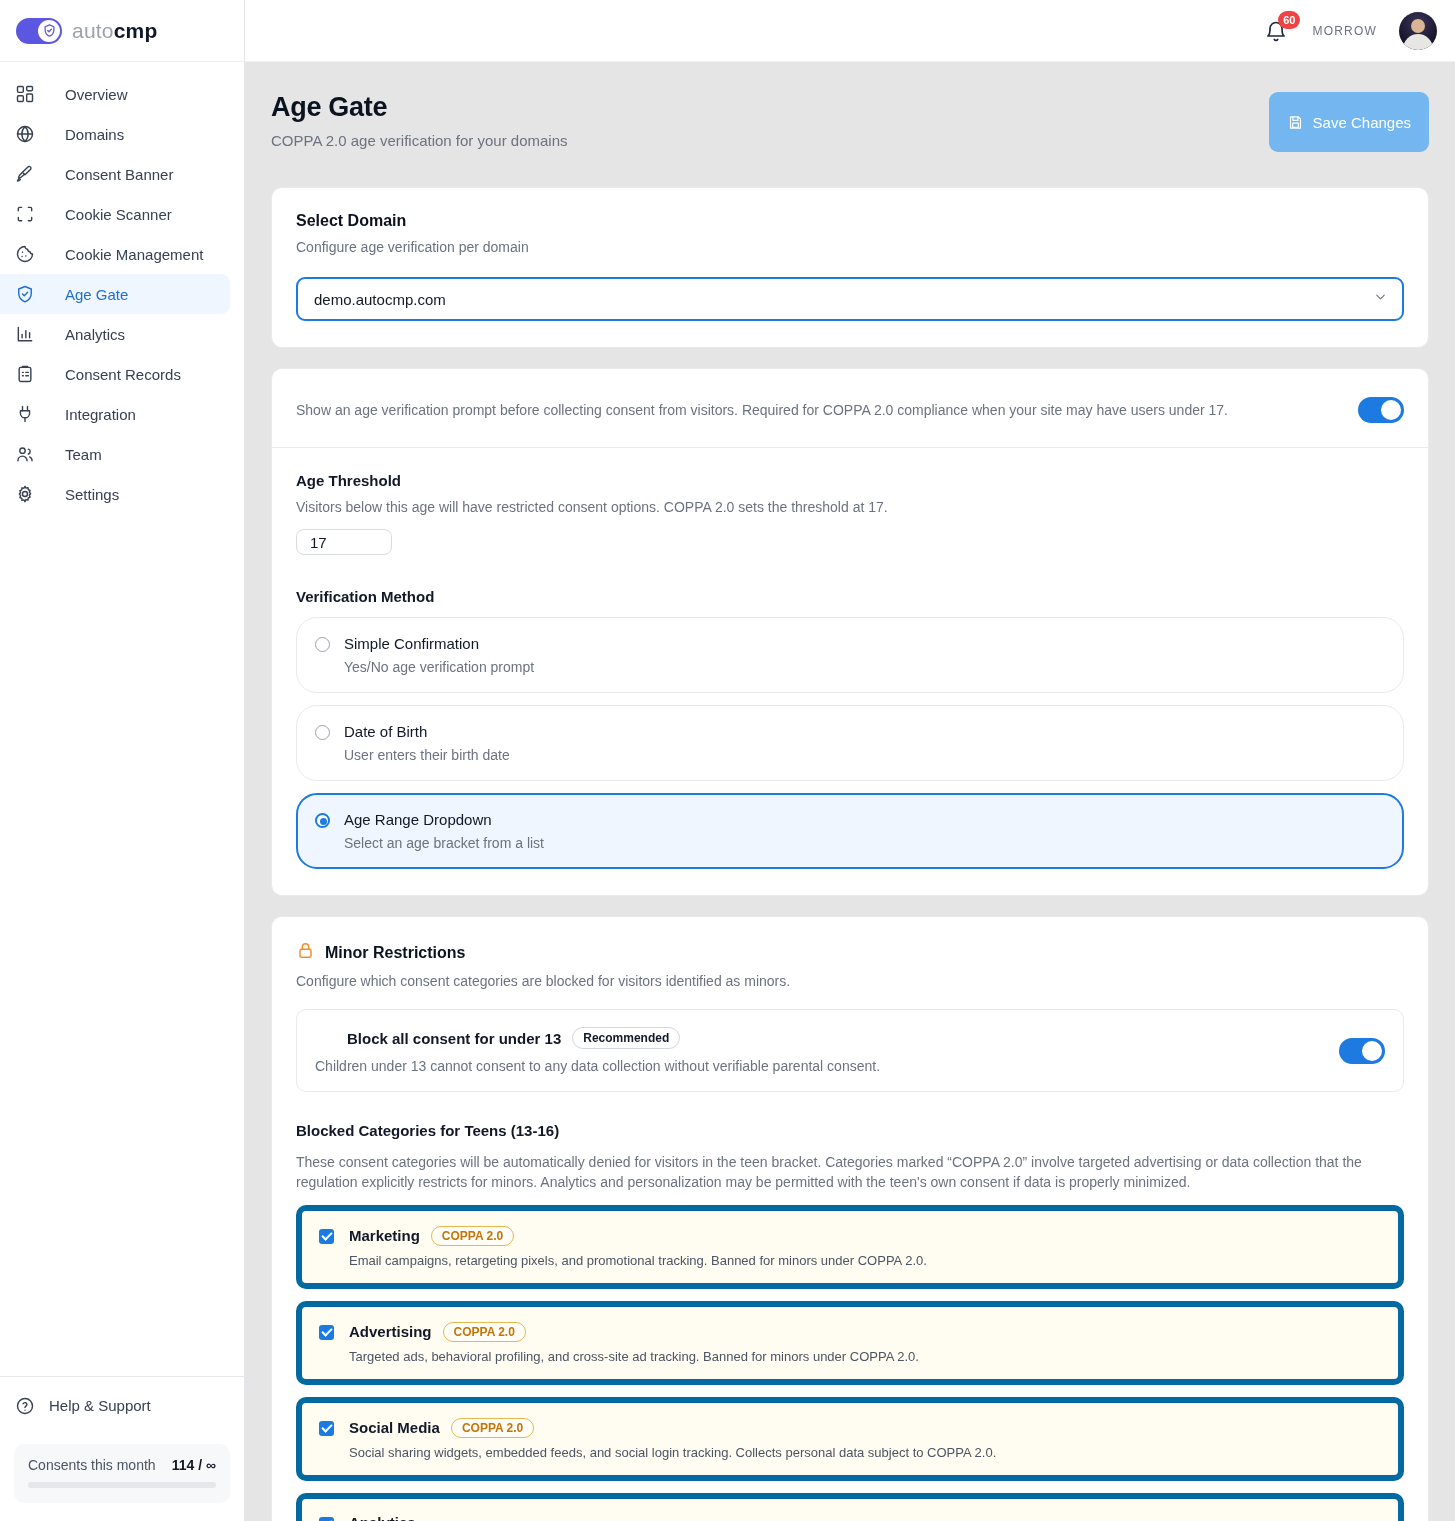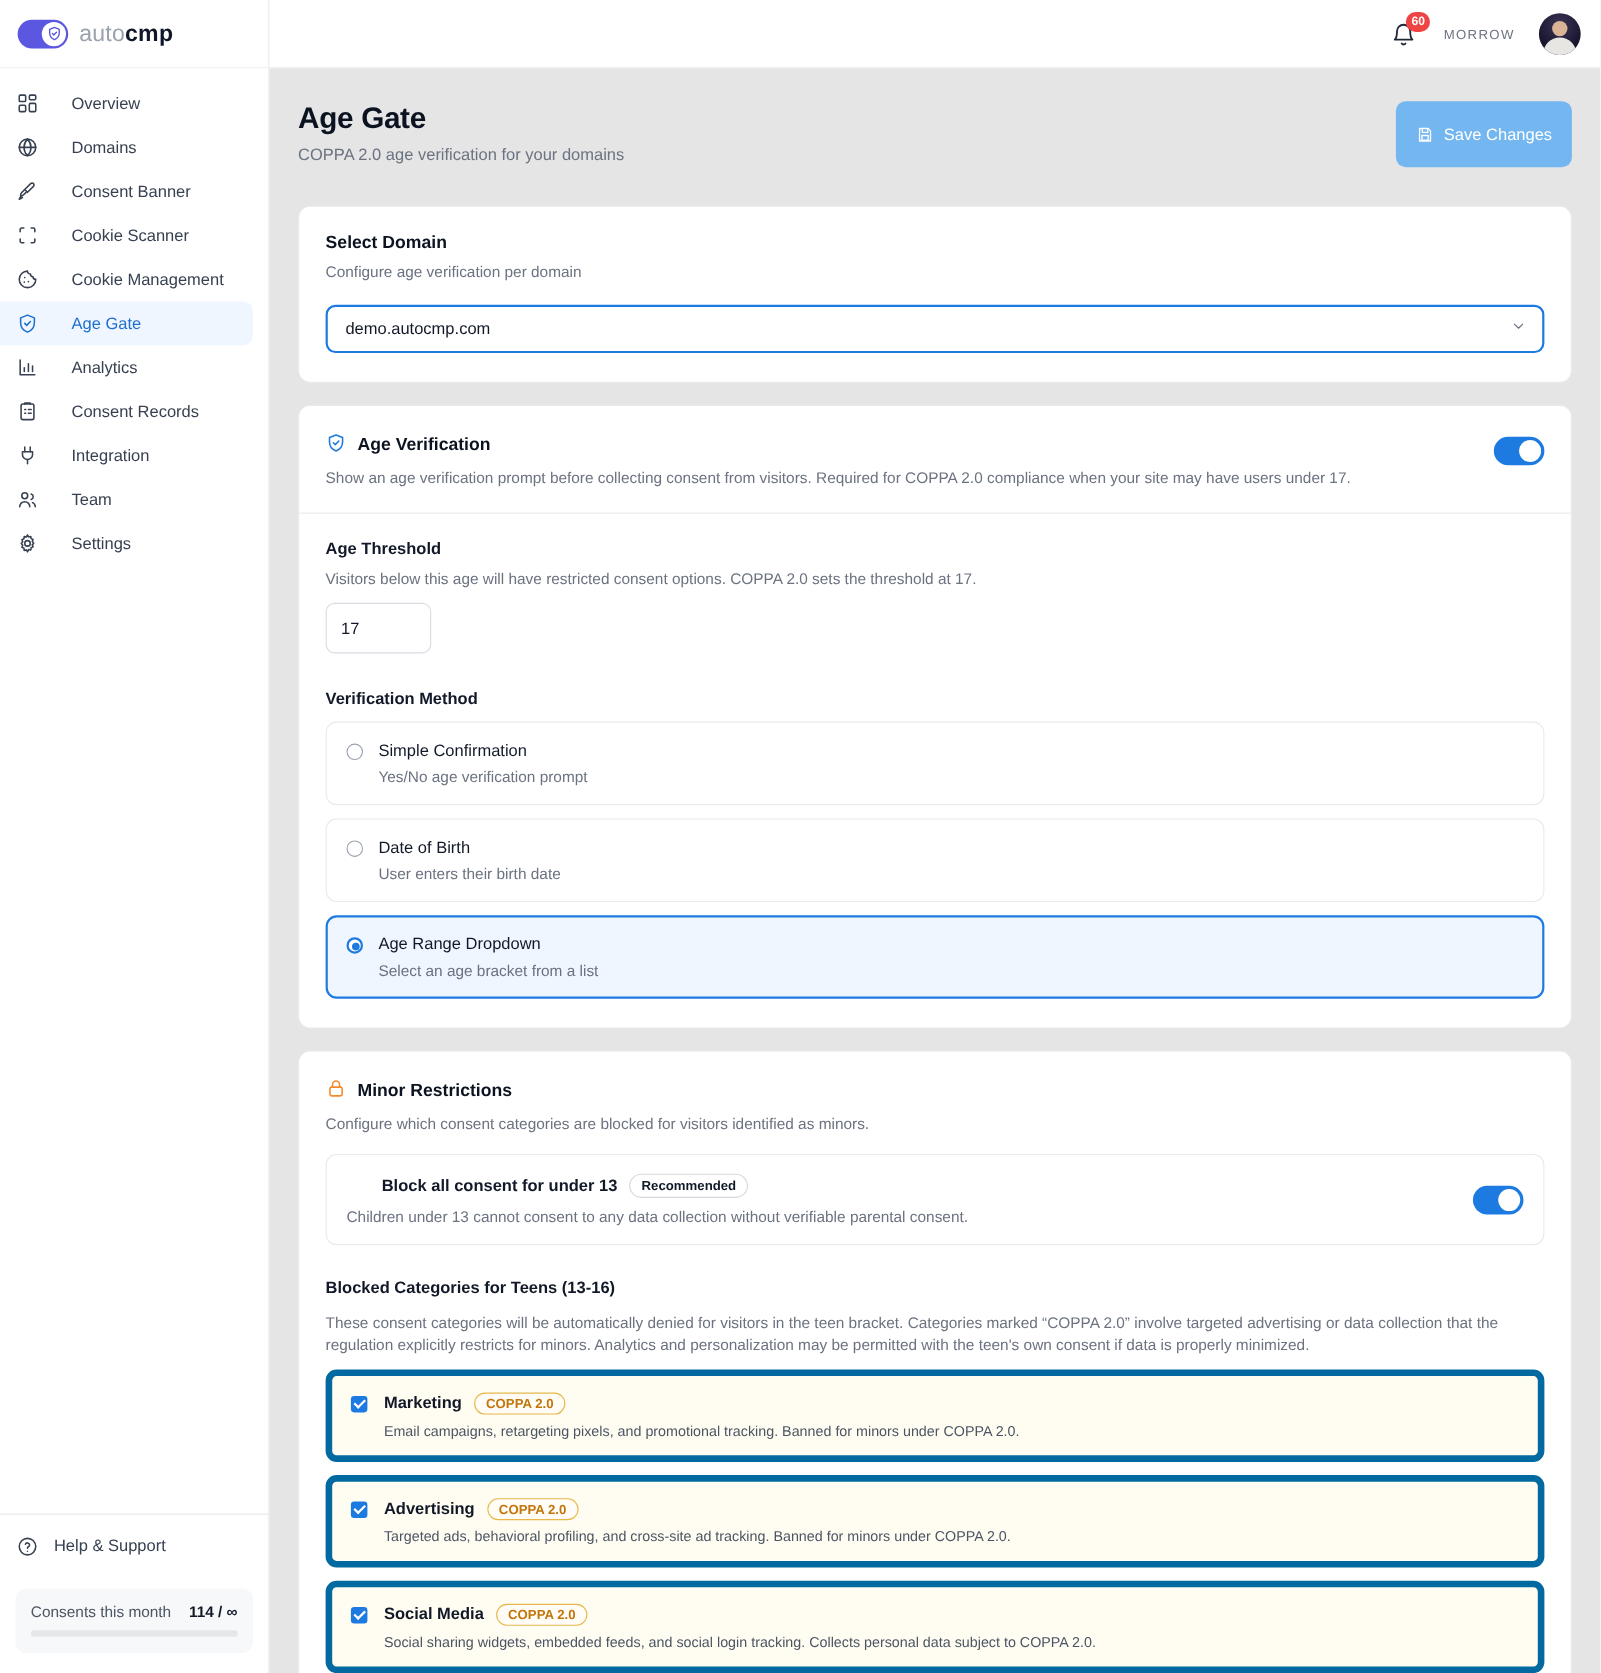--- a/index.html
+++ b/index.html
@@ -140,27 +140,27 @@
   .toggle .knob {
     position: absolute; top: 3px; right: 3px; width: 20px; height: 20px;
     border-radius: 50%; background: #ffffff;
   }
 
   .divider { height: 1px; background: #e8eaee; }
 
   .sub-label { font-size: 15px; font-weight: 700; color: #111827; }
   .sub-desc { font-size: 14px; color: #6b7280; margin-top: 10px; }
   .num-input {
-    margin-top: 14px; width: 96px; height: 46px; border: 1px solid #d8dce2;
+    margin-top: 14px; width: 96px; height: 26px; border: 1px solid #d8dce2;
     border-radius: 8px; background: #fff; font-size: 15px; color: #111827;
     padding: 0 13px; font-family: "Liberation Sans", sans-serif;
   }
 
   .radio-card {
-    border: 1px solid #e8eaee; border-radius: 10px; background: #ffffff;
+    border: 1px solid #e8eaee; border-radius: 21px; background: #ffffff;
     padding: 17px 18px; margin-top: 12px; display: flex; gap: 14px; cursor: pointer;
   }
   .radio-card.selected { border: 2px solid #1d7ae0; background: #eff6ff; padding: 16px 17px; }
   .radio-dot {
     width: 15px; height: 15px; border-radius: 50%; border: 1.5px solid #9aa2ae;
     background: #fff; flex: 0 0 15px; margin-top: 2px; position: relative;
   }
   .radio-card.selected .radio-dot { border-color: #1d7ae0; border-width: 2px; }
   .radio-card.selected .radio-dot::after {
     content: ""; position: absolute; left: 3px; top: 3px; width: 7px; height: 7px;
@@ -407,27 +407,20 @@
                   <path d="M6 9l6 6 6-6"></path>
                 </svg></span>
           </div>
         </div>
       </section>
 
       <section class="card">
         <div class="card-pad" style="padding-bottom:24px;">
           <div class="head-row">
             <div class="head-row-left">
-              <div class="sec-title-ico">
-                <span><svg viewBox="0 0 24 24" stroke="#1d7ae0">
-                      <path d="M12 3l7.5 3v5.2c0 4.6-3.2 8.6-7.5 10.3-4.3-1.7-7.5-5.7-7.5-10.3V6z"></path>
-                      <path d="M9 12l2.1 2.1L15.2 10"></path>
-                    </svg></span>
-                <span class="sec-title">Age Verification</span>
-              </div>
               <div class="sec-sub">Show an age verification prompt before collecting consent from visitors. Required for COPPA 2.0 compliance when your site may have users under 17.</div>
             </div>
             <div class="toggle">
                 <span class="knob"></span>
               </div>
           </div>
         </div>
 
         <div class="divider"></div>
 

